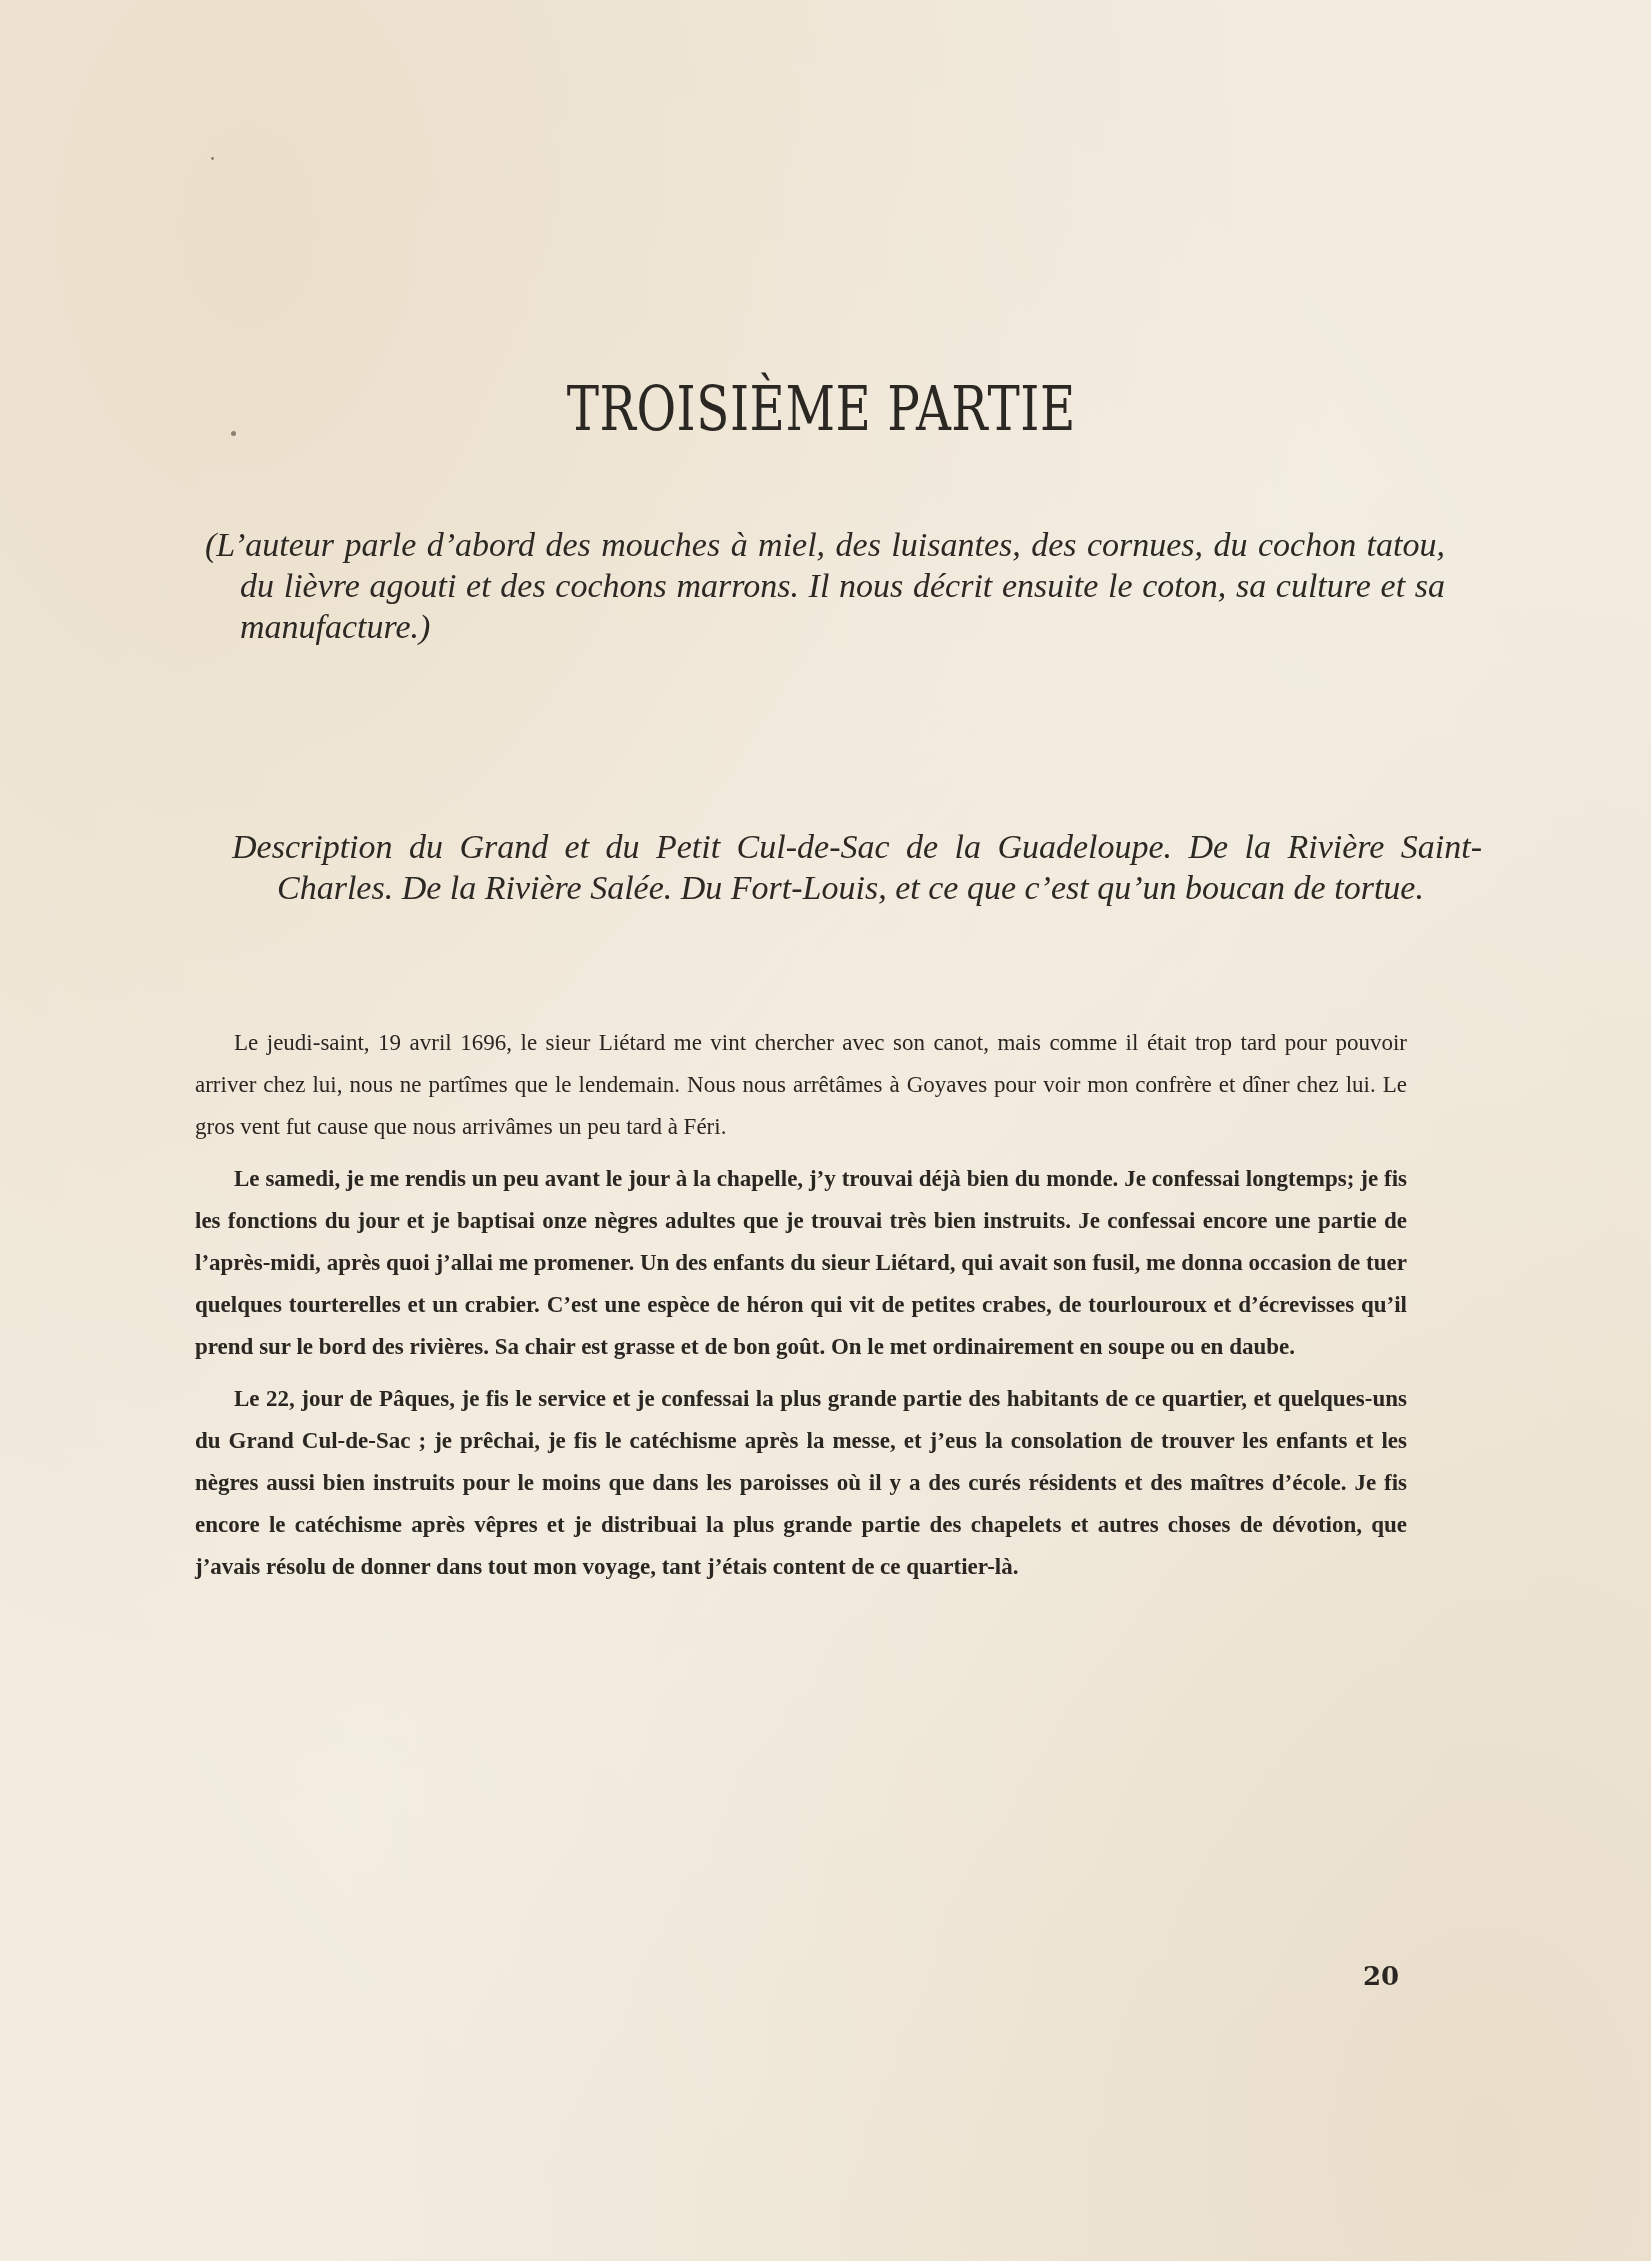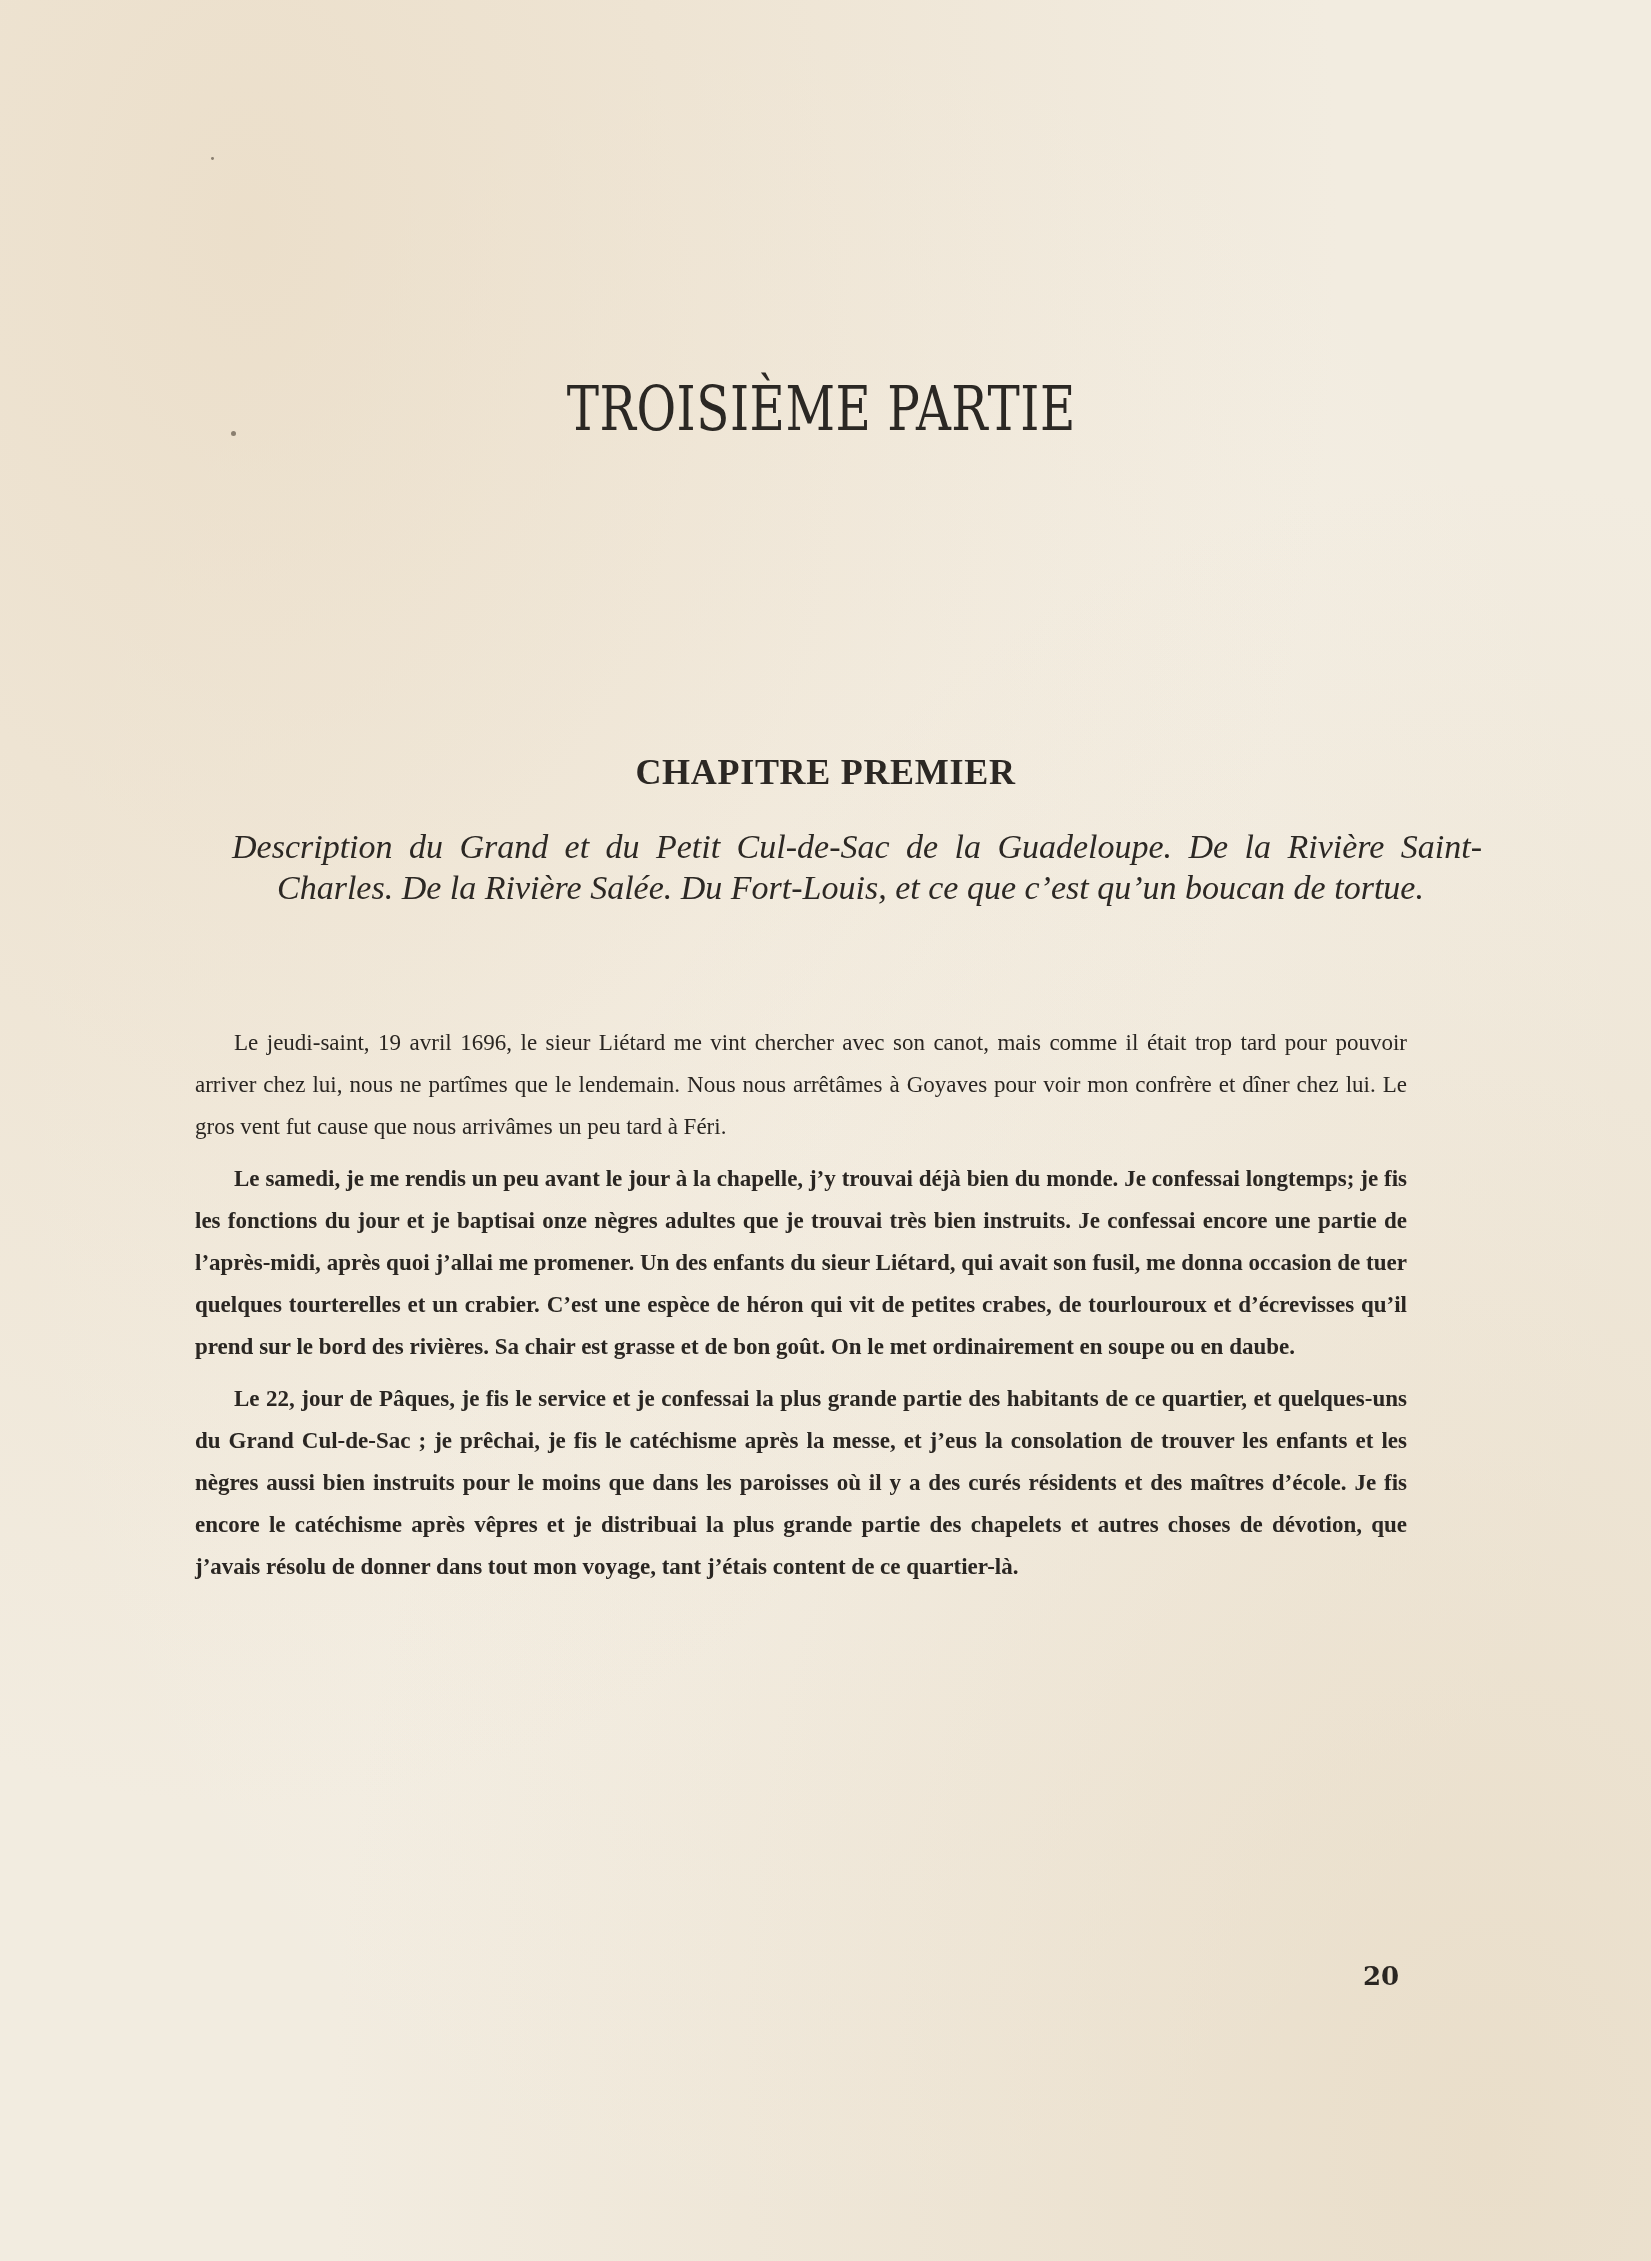--- a/index.html
+++ b/index.html
@@ -63,22 +63,22 @@
 </style>
 </head>
 <body>
 
 <div class="page">
   <div class="speck" style="left:231px;top:431px;width:5.1px;height:5.1px;"></div>
   <div class="speck" style="left:211px;top:157px;width:2.9px;height:2.9px;"></div>
 
   <h1 class="part-title">TROISIÈME PARTIE</h1>
 
+  <div class="summary">(L’auteur parle d’abord des mouches à miel, des luisantes, des cornues, du cochon tatou, du lièvre agouti et des cochons marrons. Il nous décrit ensuite le coton, sa culture et sa manufacture.)</div>
 
-  <h2 class="chapter-title">CHAPITRE PREMIER</h2>
 
   <div class="chapter-summary">Description du Grand et du Petit Cul-de-Sac de la Guadeloupe. De la Rivière Saint-Charles. De la Rivière Salée. Du Fort-Louis, et ce que c’est qu’un boucan de tortue.</div>
 
   <div class="body-text">
     <p>Le jeudi-saint, 19 avril 1696, le sieur Liétard me vint chercher avec son canot, mais comme il était trop tard pour pouvoir arriver chez lui, nous ne partîmes que le lendemain. Nous nous arrêtâmes à Goyaves pour voir mon confrère et dîner chez lui. Le gros vent fut cause que nous arri­vâmes un peu tard à Féri.</p>
     <p>Le samedi, je me rendis un peu avant le jour à la chapelle, j’y trouvai déjà bien du monde. Je confessai longtemps; je fis les fonctions du jour et je baptisai onze nègres adultes que je trouvai très bien instruits. Je confes­sai encore une partie de l’après-midi, après quoi j’allai me promener. Un des enfants du sieur Liétard, qui avait son fusil, me donna occasion de tuer quelques tourterelles et un crabier. C’est une espèce de héron qui vit de petites crabes, de tourlouroux et d’écrevisses qu’il prend sur le bord des rivières. Sa chair est grasse et de bon goût. On le met ordinairement en soupe ou en daube.</p>
     <p>Le 22, jour de Pâques, je fis le service et je confessai la plus grande par­tie des habitants de ce quartier, et quelques-uns du Grand Cul-de-Sac ; je prêchai, je fis le catéchisme après la messe, et j’eus la consolation de trou­ver les enfants et les nègres aussi bien instruits pour le moins que dans les paroisses où il y a des curés résidents et des maîtres d’école. Je fis encore le catéchisme après vêpres et je distribuai la plus grande partie des chape­lets et autres choses de dévotion, que j’avais résolu de donner dans tout mon voyage, tant j’étais content de ce quartier-là.</p>
   </div>
 
   <div class="page-number">20</div>

